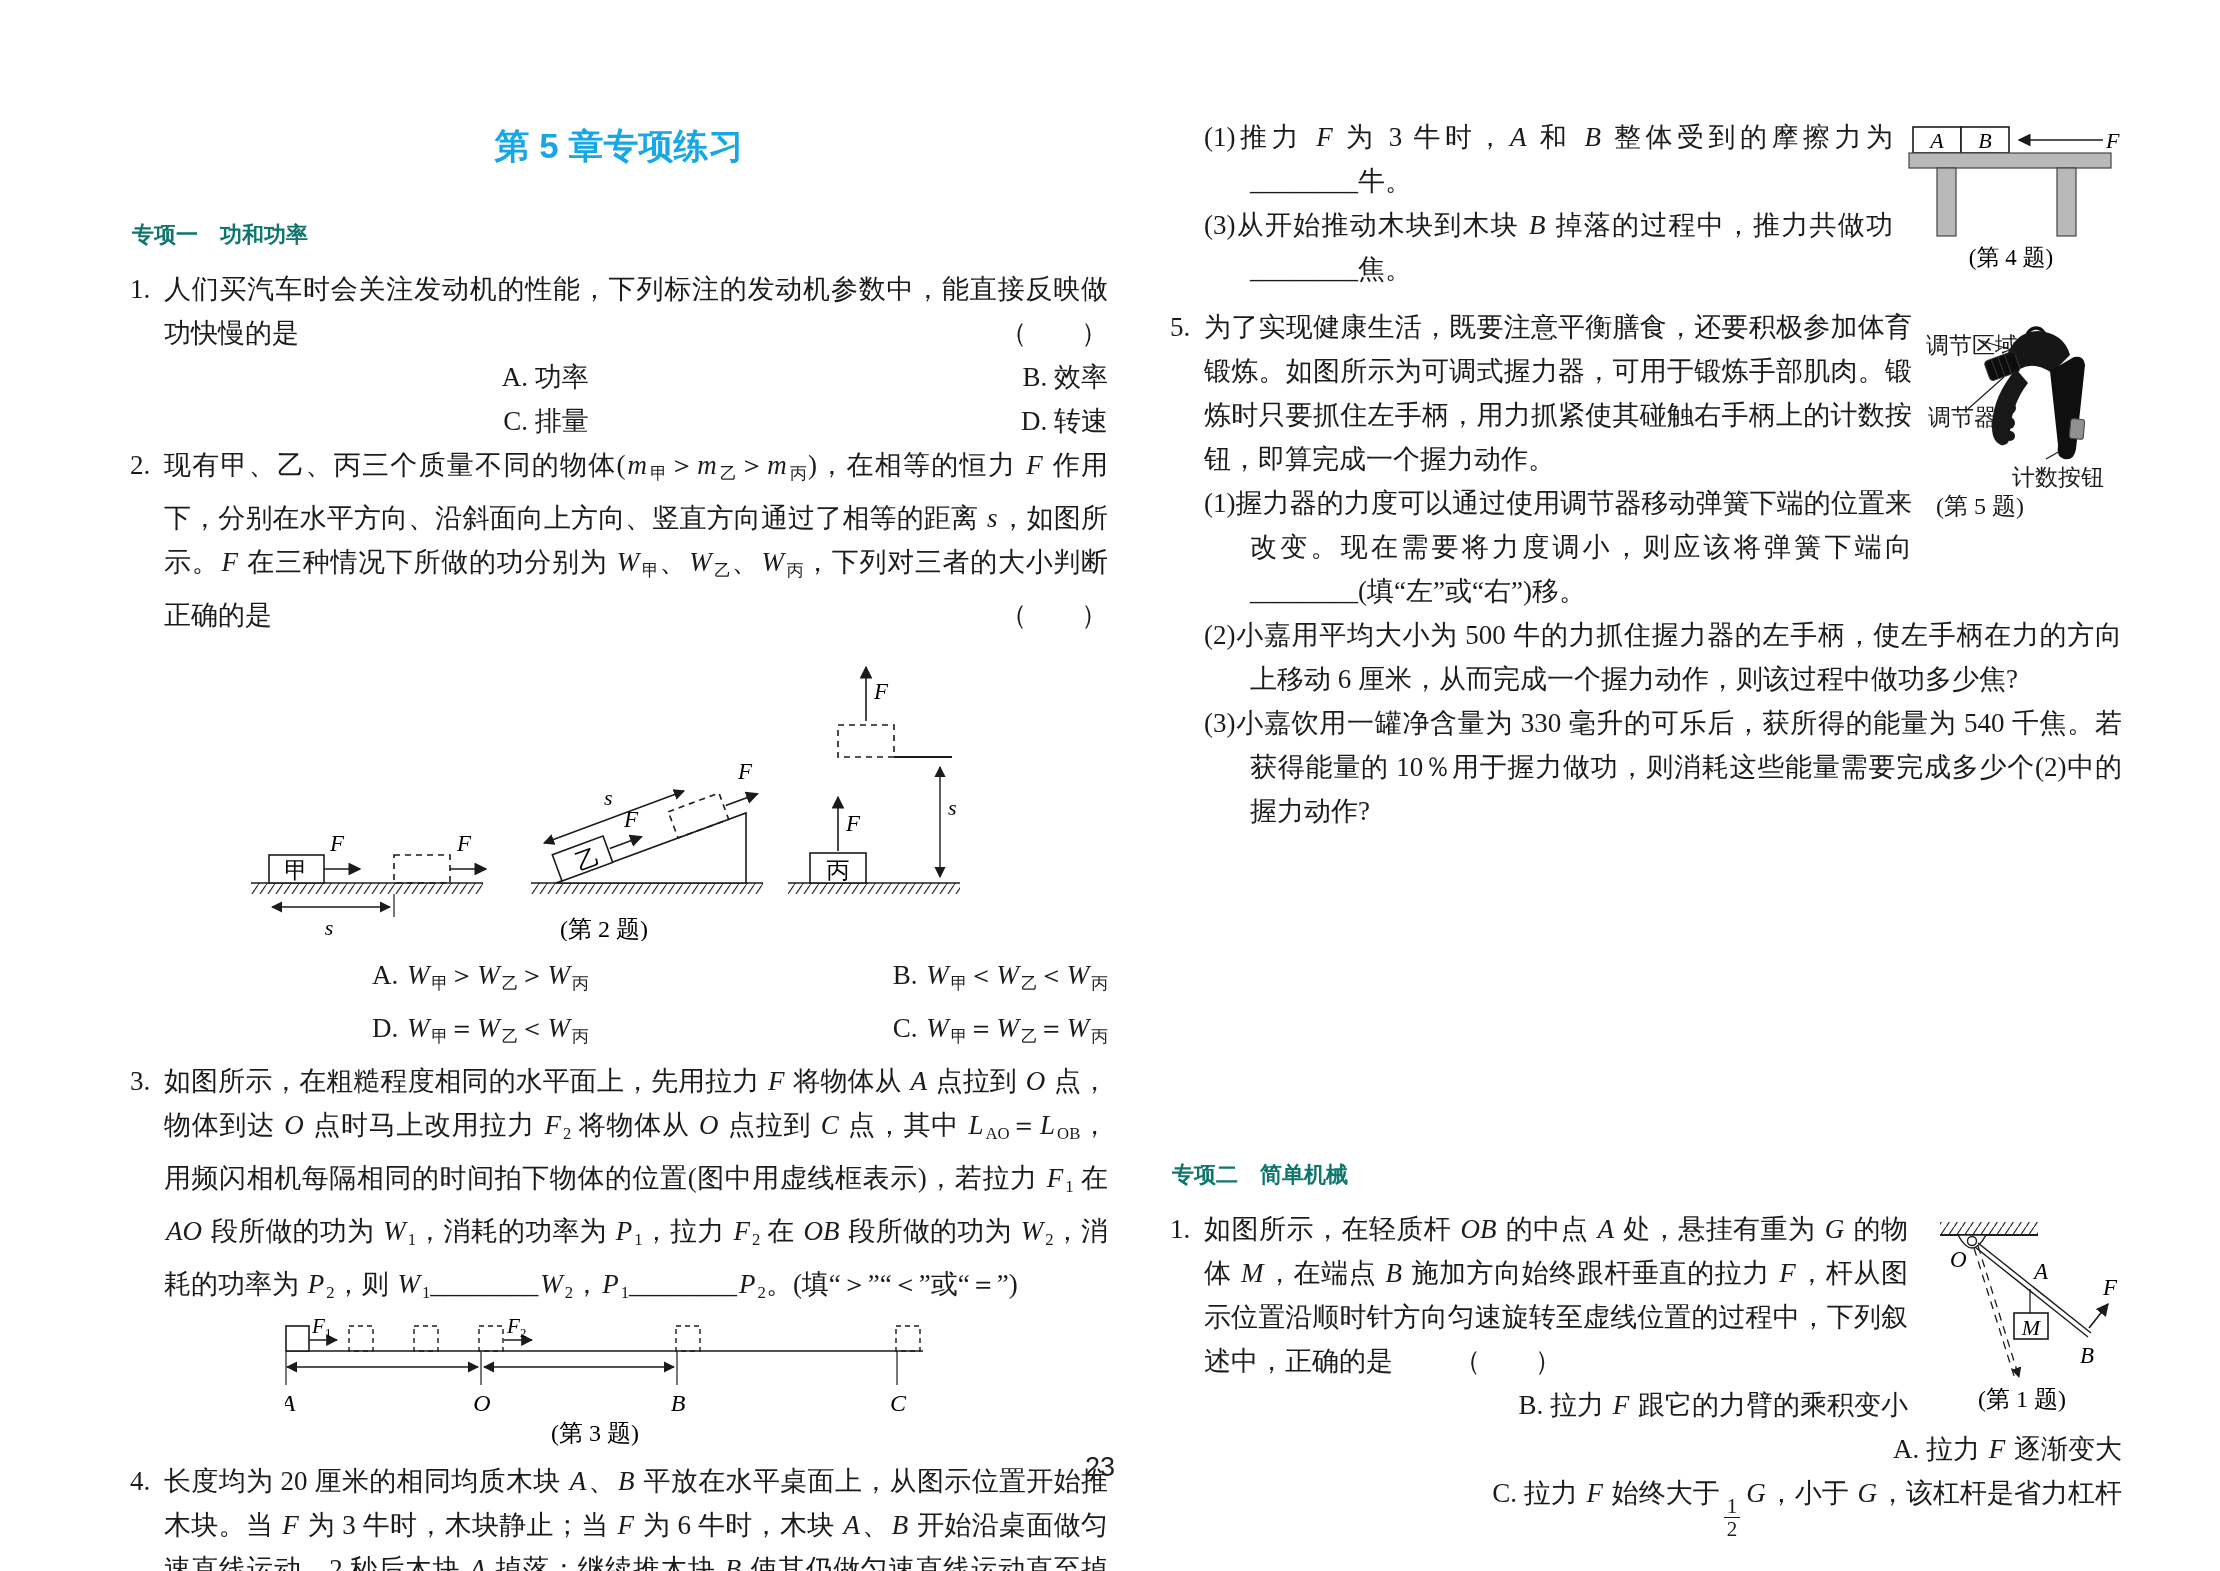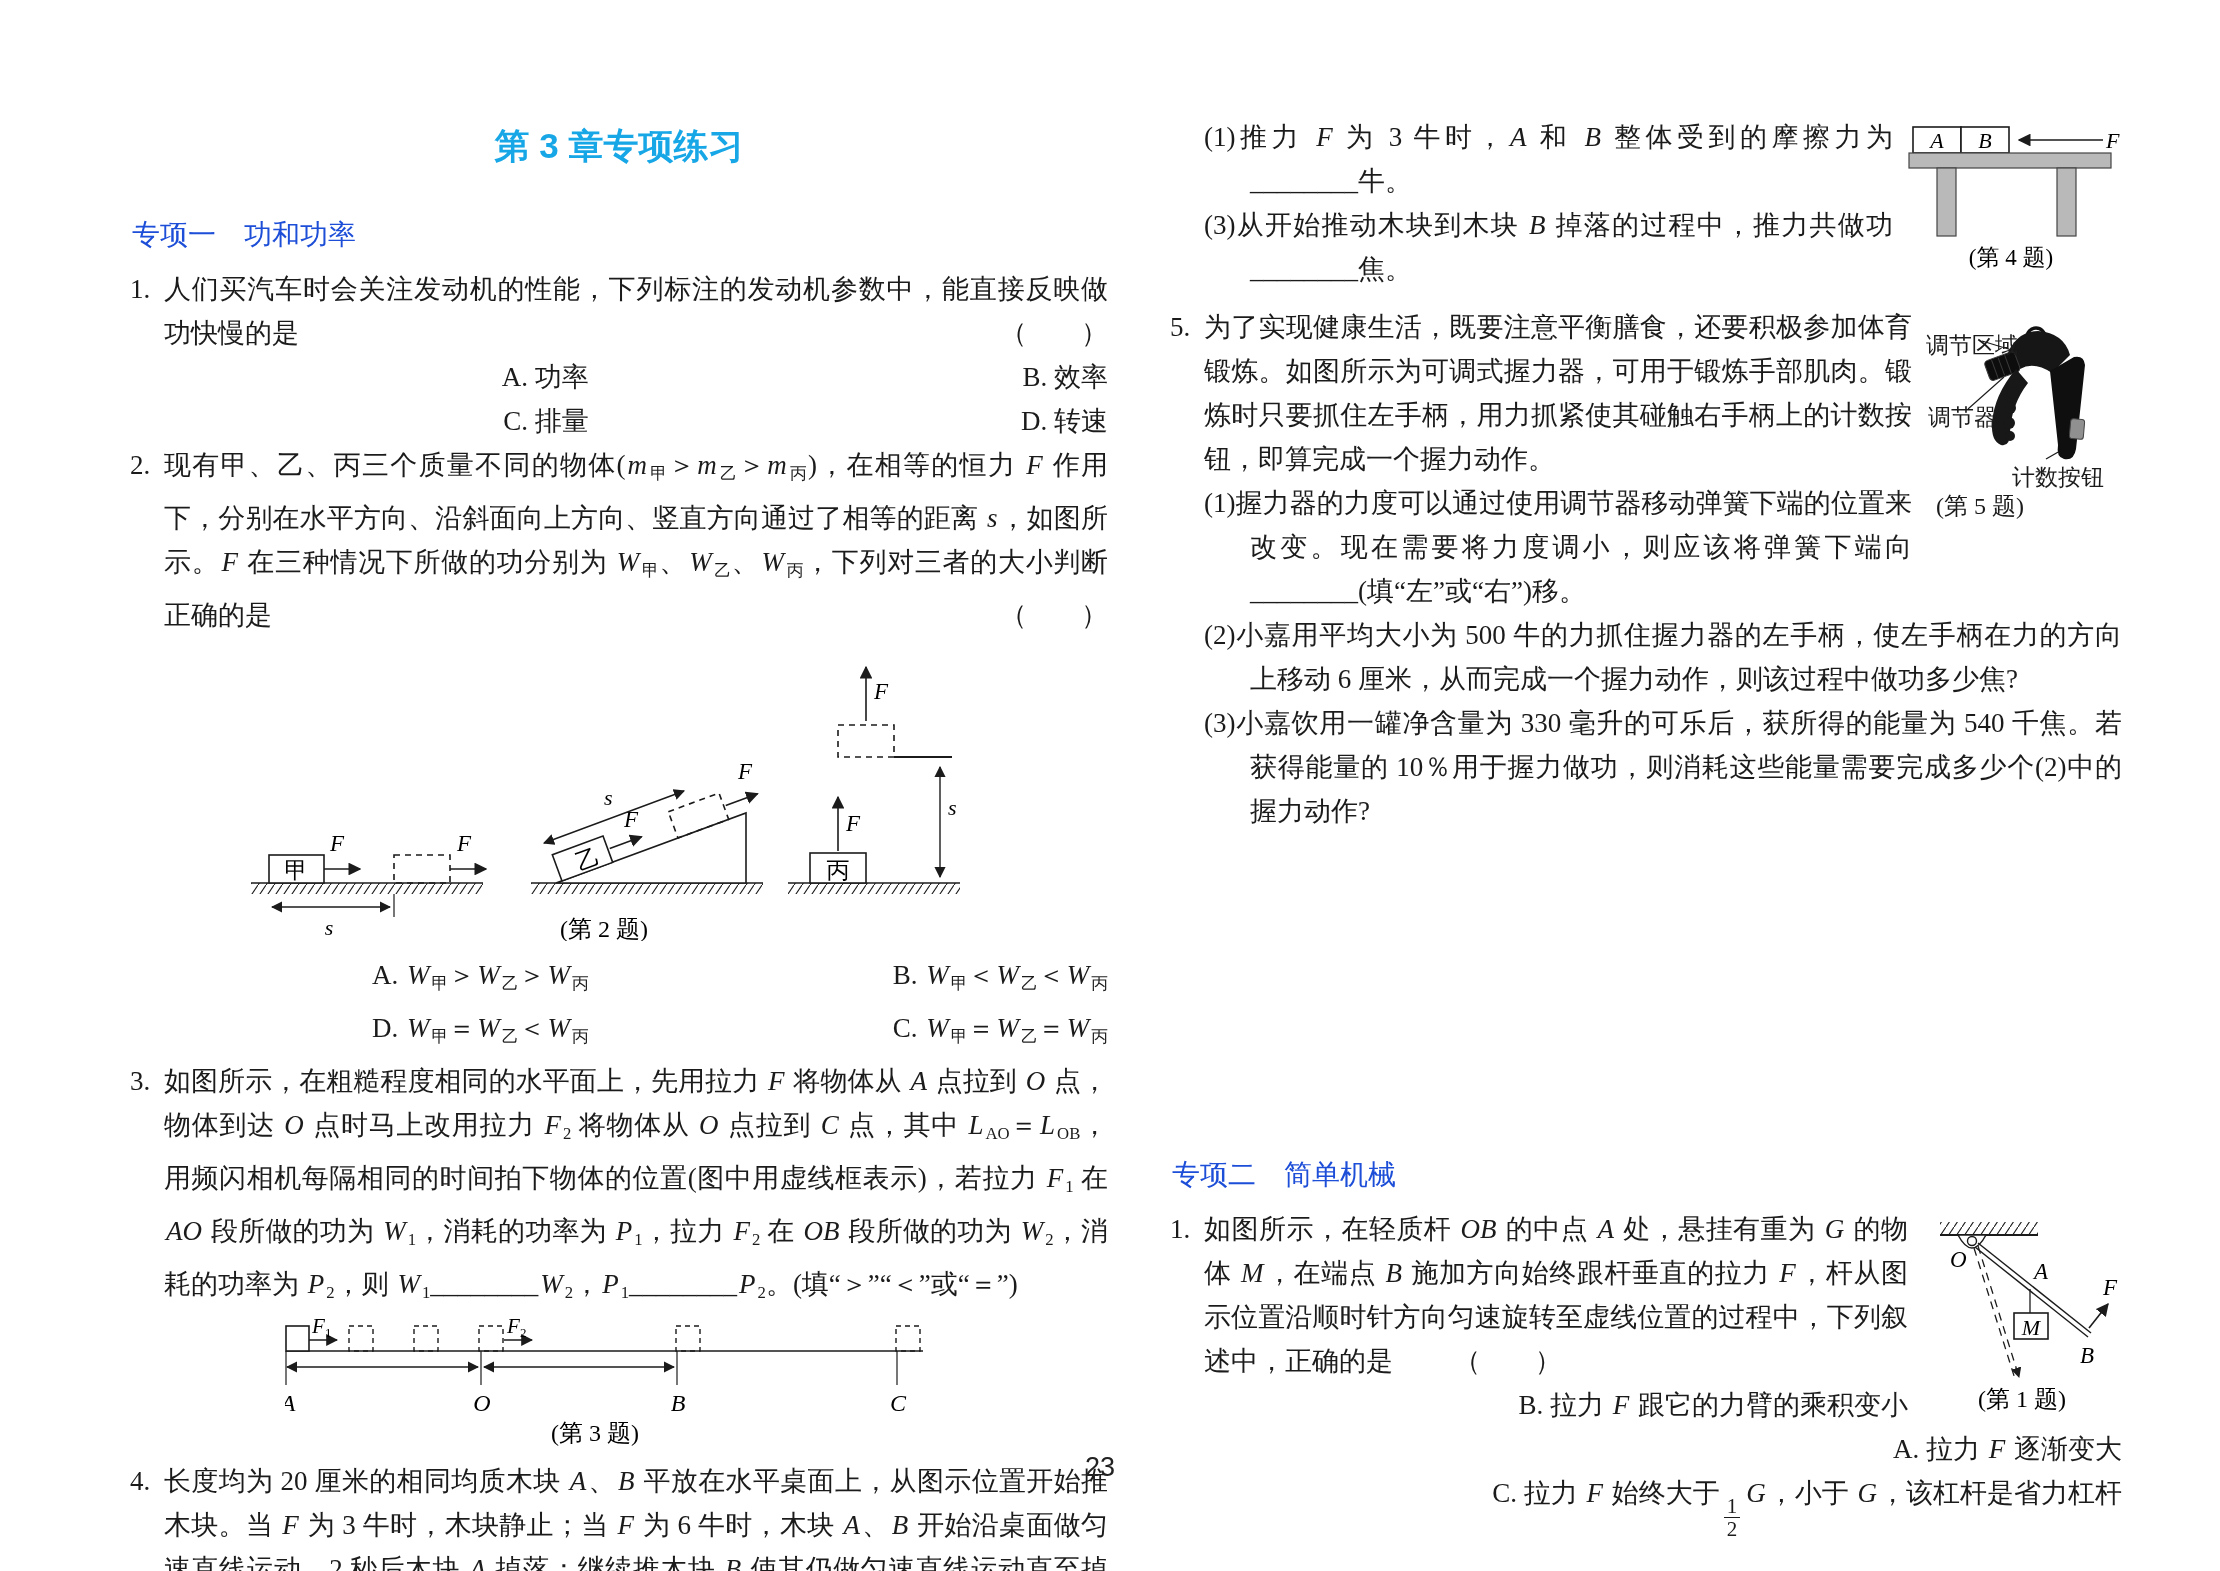--- a/index.html
+++ b/index.html
@@ -3,22 +3,22 @@
 <meta charset="utf-8">
 <style>
   html,body{margin:0;padding:0;background:#e8e8e8;}
   .page{position:relative;width:2220px;height:1571px;background:#ffffff;overflow:hidden;
         font-family:"Liberation Serif","DejaVu Serif",serif;color:#1b1b1b;}
   .col{position:absolute;}
   .col-left{left:130px;top:95px;width:978px;}
   .col-right{left:1170px;top:115px;width:952px;}
   .title{margin:28px 0 46px 0;text-align:center;color:#18a7e6;
          font-family:"Liberation Sans","DejaVu Sans",sans-serif;font-weight:bold;font-size:35px;line-height:46px;}
-  .sec{color:#1d4ed8;font-family:"Liberation Sans","DejaVu Sans",sans-serif;
-       font-weight:normal;font-size:28px;line-height:40px;margin:0 0 12px 2px;}
+  .sec{color:#0f766e;font-family:"Liberation Sans","DejaVu Sans",sans-serif;
+       font-weight:bold;font-size:22px;line-height:40px;margin:0 0 12px 2px;}
   .q{position:relative;padding-left:34px;margin:0;}
   .qn{position:absolute;left:0;top:0;font-size:27px;line-height:44px;}
   .qt,.sp,.opt{font-size:27px;line-height:44px;text-align:justify;}
   .qt{}
   .sp{margin:0;padding-left:46px;text-indent:-46px;}
   .br{float:right;padding-left:10px;}
   .br-inline{margin-left:54px;}
   .opts2{display:grid;grid-template-columns:45% 1fr;padding-left:34px;}
   .opts1{padding-left:34px;}
   .opt{white-space:nowrap;text-align:right;}
@@ -44,21 +44,21 @@
   .gap-sec2{margin-top:322px;}
   .q5{margin-top:14px;}
 </style>
 </head>
 <body>
 
 <div class="page">
 
   <div class="col col-left">
 
-    <h1 class="title">第 3 章专项练习</h1>
+    <h1 class="title">第 5 章专项练习</h1>
 
     <h2 class="sec">专项一　功和功率</h2>
 
     <div class="q">
       <span class="qn">1.</span>
       <div class="qt">
         <span>人们买汽车时会关注发动机的性能，下列标注的发动机参数中，能直接反映做功快慢的是</span>
         <span class="br">（　　）</span>
       </div>
       <div class="opts2" style="padding-left:0;">

